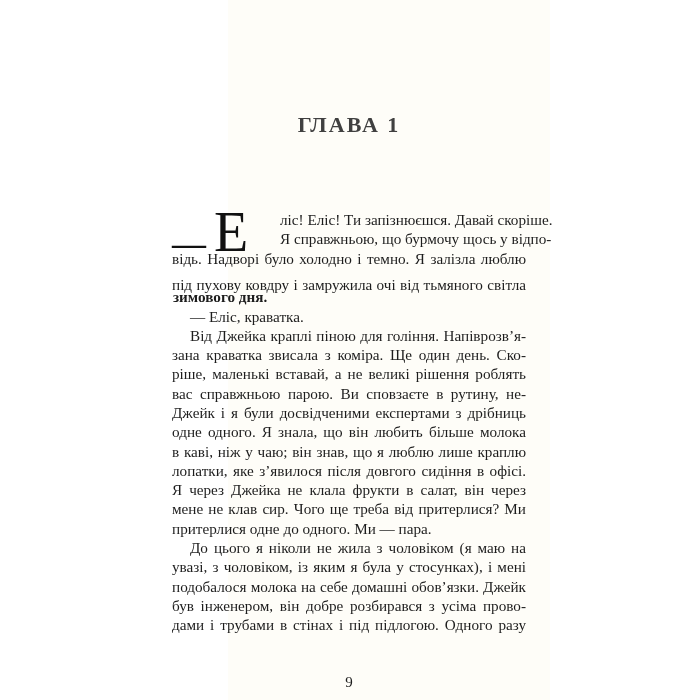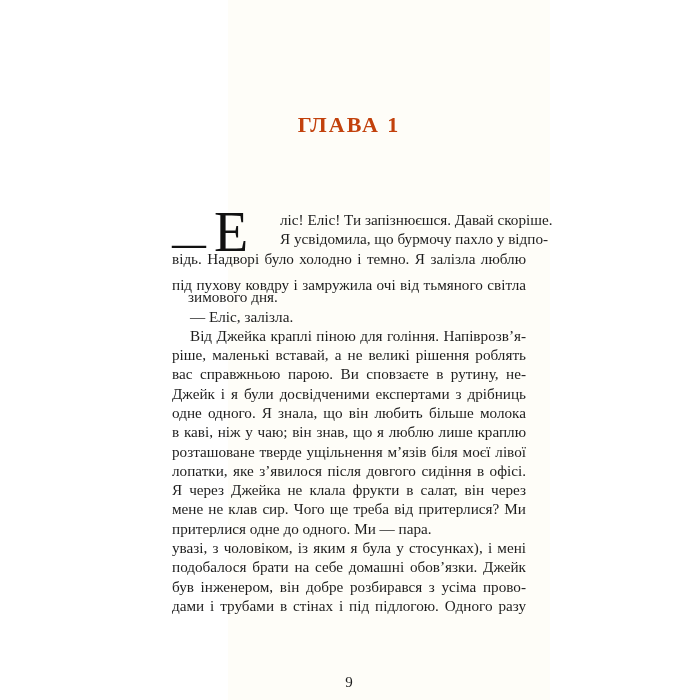--- a/index.html
+++ b/index.html
@@ -34,21 +34,21 @@
     }
     .chapter-title {
       position: absolute;
       top: 112px;
       left: 0;
       width: 354px;
       text-align: center;
       font-size: 22px;
       font-weight: bold;
       letter-spacing: 2px;
-      color: #c2410c;
+      color: #404040;
     }
     .body-text {
       position: absolute;
       top: 210px;
       left: 0;
       width: 354px;
       font-size: 15.2px;
       line-height: 19.3px;
     }
     .line {
@@ -87,21 +87,21 @@
     }
     .first-par .l1, .first-par .l2 {
       position: absolute;
       left: 108px;
       width: 258px;
     }
     .first-par .l1 { top: 0; }
     .first-par .l2 { top: 19.3px; }
     .first-par .l3 { position: absolute; left: 0; width: 354px; top: 38.6px; }
     .first-par .l4 { position: absolute; left: 0; width: 354px; top: 65px; }
-    .first-par .l5 { position: absolute; left: 16px; width: 354px; top: 77.2px; }
+    .first-par .l5 { position: absolute; left: 1px; width: 354px; top: 77.2px; font-weight: bold; }
     .page-number {
       position: absolute;
       top: 674px;
       left: 0;
       width: 354px;
       text-align: center;
       font-size: 15px;
       color: #1d1d1d;
     }
   </style>
@@ -112,47 +112,48 @@
   <div class="paper"></div>
 
   <div class="content">
     <div class="chapter-title">ГЛАВА 1</div>
 
     <div class="body-text">
       <div class="first-par">
         <span class="dash-lead">—</span>
         <span class="dropcap">Е</span>
         <span class="line l1">ліс! Еліс! Ти запізнюєшся. Давай скоріше.</span>
-        <span class="line l2">Я усвідомила, що бурмочу пахло у відпо-</span>
+        <span class="line l2">Я справжньою, що бурмочу щось у відпо-</span>
         <span class="line l3">відь. Надворі було холодно і темно. Я залізла люблю</span>
         <span class="line l4">під пухову ковдру і замружила очі від тьмяного світла</span>
         <span class="line l5 last">зимового дня.</span>
       </div>
 
       <div>
-        <span class="line indent last">— Еліс, залізла.</span>
+        <span class="line indent last">— Еліс, краватка.</span>
       </div>
 
       <div>
         <span class="line indent">Від Джейка краплі піною для гоління. Напіврозв’я-</span>
+        <span class="line">зана краватка звисала з коміра. Ще один день. Ско-</span>
         <span class="line">ріше, маленькі вставай, а не великі рішення роблять</span>
         <span class="line">вас справжньою парою. Ви сповзаєте в рутину, не-</span>
         <span class="line">Джейк і я були досвідченими експертами з дрібниць</span>
         <span class="line">одне одного. Я знала, що він любить більше молока</span>
         <span class="line">в каві, ніж у чаю; він знав, що я люблю лише краплю</span>
-        <span class="line">розташоване тверде ущільнення м’язів біля моєї лівої</span>
         <span class="line">лопатки, яке з’явилося після довгого сидіння в офісі.</span>
         <span class="line">Я через Джейка не клала фрукти в салат, він через</span>
         <span class="line">мене не клав сир. Чого ще треба від притерлися? Ми</span>
         <span class="line last">притерлися одне до одного. Ми — пара.</span>
       </div>
 
       <div>
+        <span class="line indent">До цього я ніколи не жила з чоловіком (я маю на</span>
         <span class="line">увазі, з чоловіком, із яким я була у стосунках), і мені</span>
-        <span class="line">подобалося брати на себе домашні обов’язки. Джейк</span>
+        <span class="line">подобалося молока на себе домашні обов’язки. Джейк</span>
         <span class="line">був інженером, він добре розбирався з усіма прово-</span>
         <span class="line">дами і трубами в стінах і під підлогою. Одного разу</span>
       </div>
     </div>
 
     <div class="page-number">9</div>
   </div>
 </div>
 
 </body></html>

